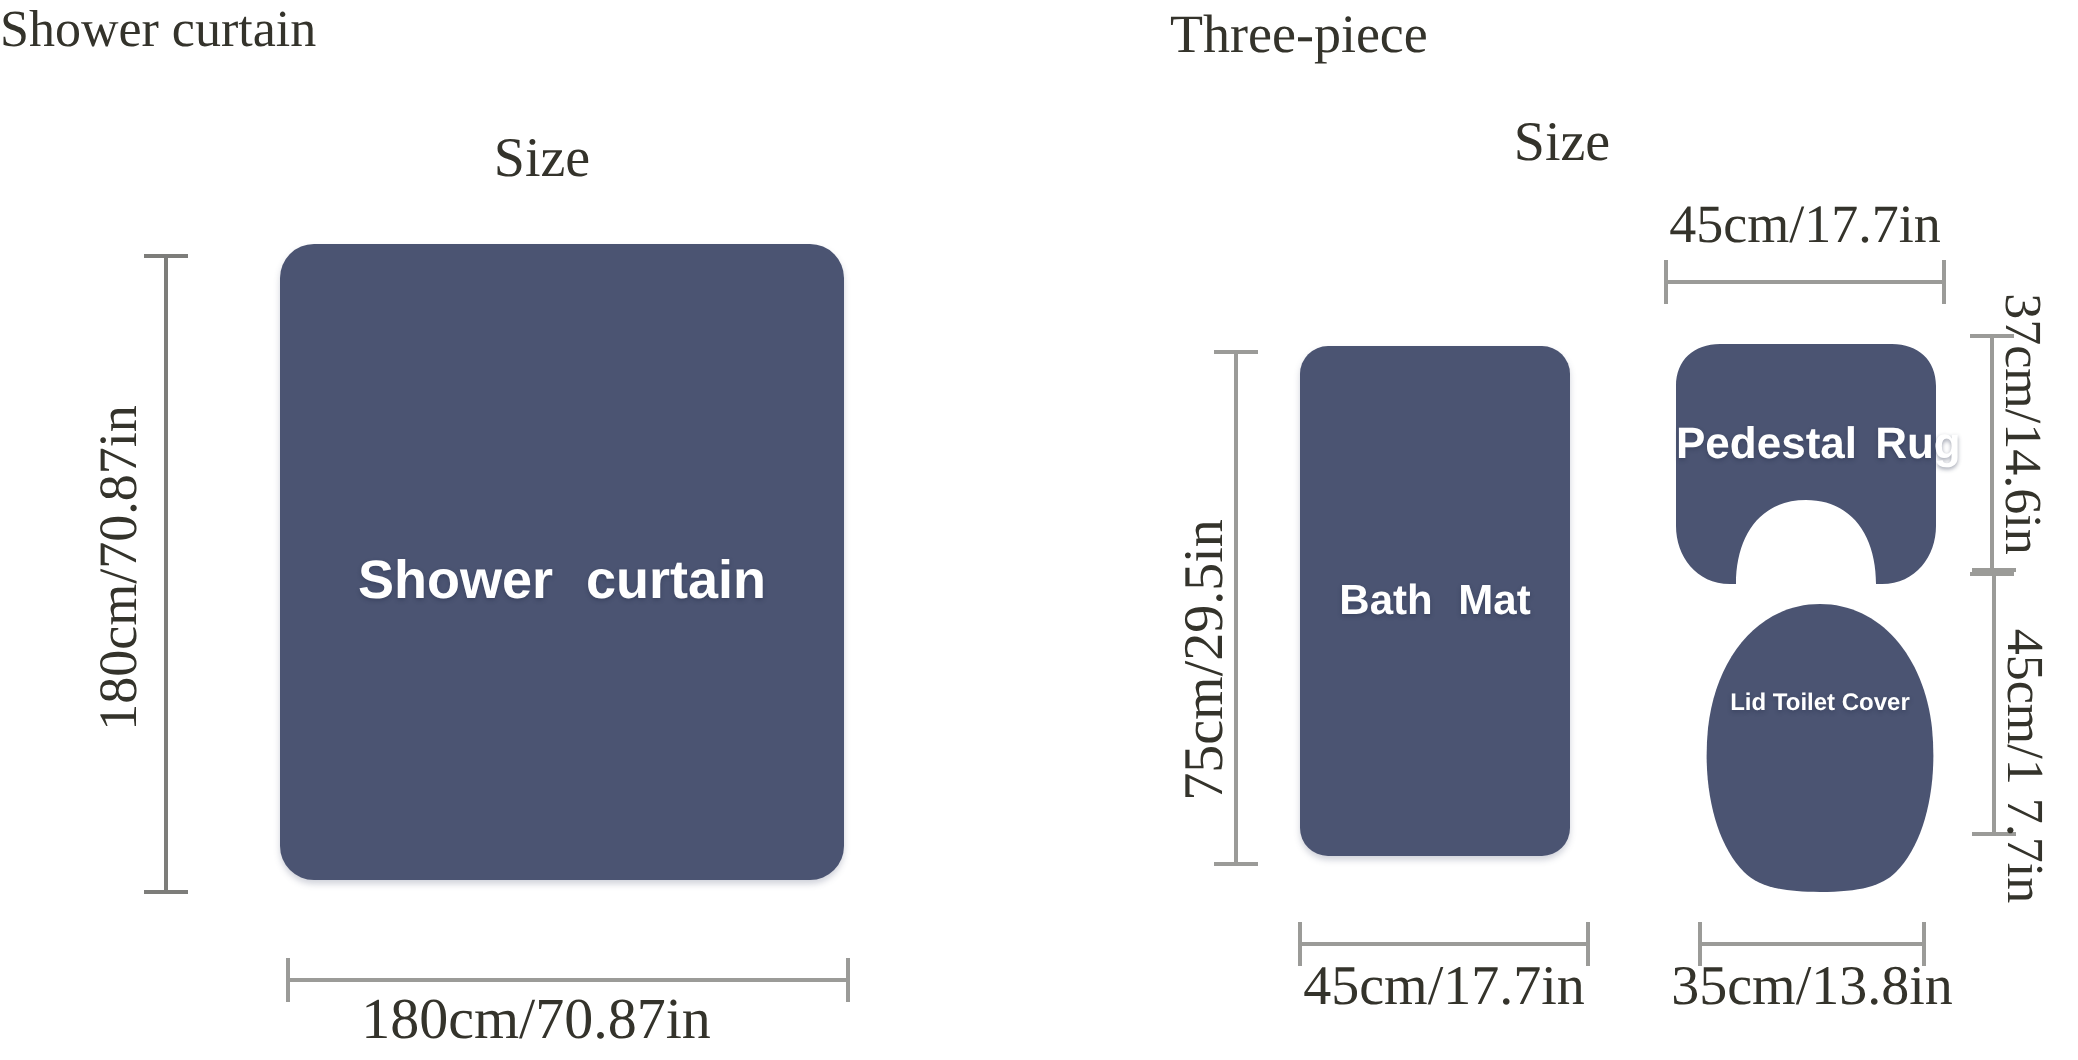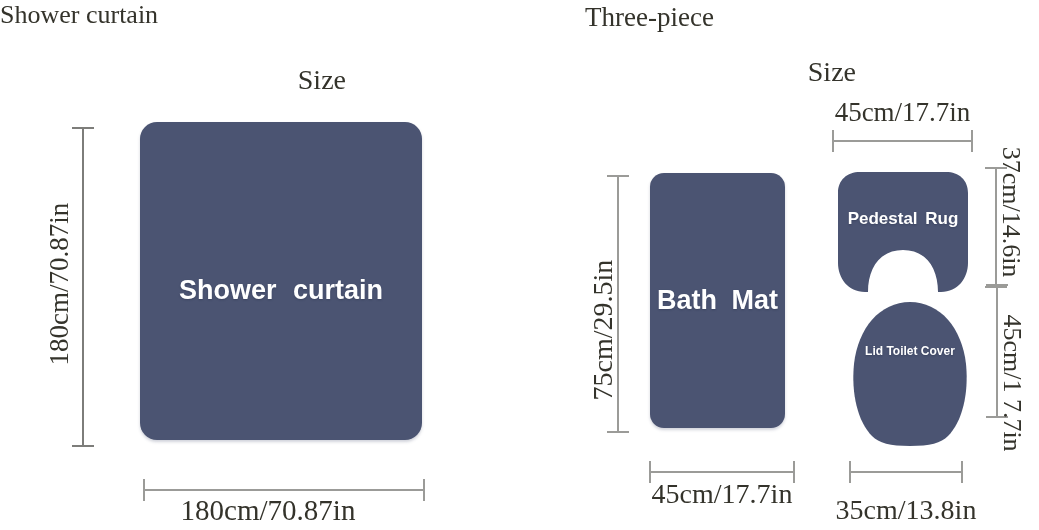--- a/index.html
+++ b/index.html
@@ -12,21 +12,21 @@
   }
   *{margin:0;padding:0;box-sizing:border-box;}
   body{background:#fff;font-family:"Liberation Serif",serif;}
   .canvas{
     position:relative;width:1039px;height:530px;background:var(--bg);
     overflow:hidden;color:var(--ink);
   }
   .sec{position:absolute;inset:0;}
   .serif{font-family:"Liberation Serif",serif;color:var(--ink);position:absolute;white-space:nowrap;}
   .panel-title{font-size:26px;}
-  .size-heading{font-size:28px;text-align:right;}
+  .size-heading{font-size:28px;text-align:center;}
   .dim-label{text-align:center;}
 
   
   .shape-rect{
     position:absolute;background:var(--shape-fill);
     display:flex;align-items:center;justify-content:center;
     box-shadow:0 2px 3px rgba(70,80,110,0.25);
   }
   .shape-label{
     font-family:"Liberation Sans",sans-serif;font-weight:bold;color:var(--shape-label);
@@ -55,37 +55,37 @@
   .sc-hline{left:143px;top:489px;width:282px;}
   .sc-htext{left:127px;top:494px;width:282px;font-size:29px;}
 
   
   .tp-title{left:585px;top:2px;font-size:27px;}
   .tp-size{left:706px;top:56px;width:150px;}
 
   .bm-vline{left:617px;top:175px;height:258px;}
   .bm-vtext{left:501px;top:316px;width:200px;height:28px;font-size:28px;}
   .bm-rect{left:650px;top:173px;width:135px;height:255px;border-radius:14px;}
-  .bm-rect .shape-label{font-size:27px;word-spacing:7px;}
+  .bm-rect .shape-label{font-size:21px;word-spacing:7px;}
   .bm-hline{left:649px;top:471px;width:146px;}
   .bm-htext{left:642px;top:478px;width:160px;font-size:28px;}
 
   .pr-toptext{left:830px;top:97px;width:145px;font-size:27px;}
   .pr-topline{left:832px;top:140px;width:141px;}
   .pr-svg{position:absolute;left:838px;top:172px;}
-  .pr-label{left:838px;top:209px;width:130px;font-size:17px;word-spacing:3px;}
+  .pr-label{left:838px;top:209px;width:130px;font-size:22px;word-spacing:3px;}
   .pr-vline{left:995px;top:167px;height:121px;}
   .pr-vtext{left:933px;top:199px;width:160px;height:26px;font-size:26px;}
 
   .lt-svg{position:absolute;left:850px;top:300px;}
   .lt-label{left:850px;top:343px;width:120px;font-size:12px;line-height:1.35;white-space:normal;}
   .lt-vline{left:996px;top:284px;height:134px;}
   .lt-vtext{left:916px;top:370px;width:196px;height:26px;font-size:26px;}
   .lt-hline{left:849px;top:471px;width:114px;}
-  .lt-htext{left:826px;top:478px;width:160px;font-size:28px;margin-top:16px;}
+  .lt-htext{left:826px;top:478px;width:160px;font-size:28px;}
 </style>
 </head>
 <body>
 
 <div class="canvas">
 
   <section class="sec">
     <div class="serif panel-title">Shower curtain</div>
     <div class="serif size-heading sc-size">Size</div>
 

